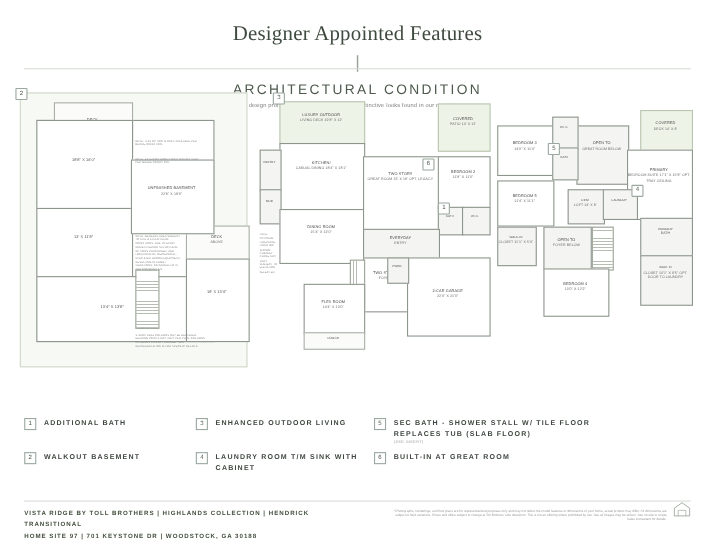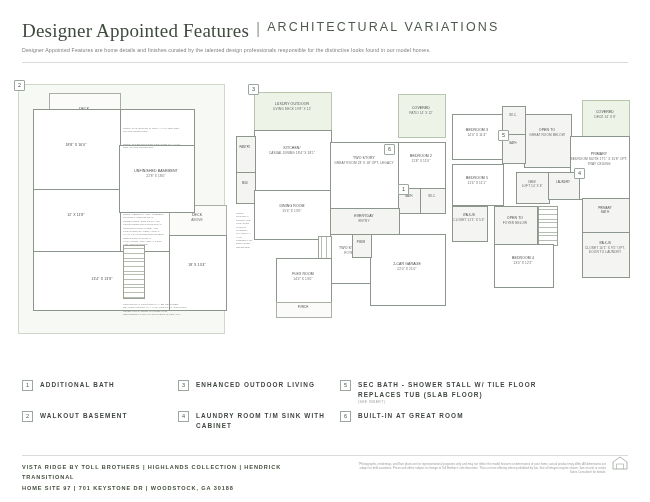--- a/index.html
+++ b/index.html
@@ -8,21 +8,21 @@
     background:#ffffff;
     font-family:"Liberation Sans", sans-serif;
     color:#3b3b3b;
     overflow:hidden;
     position:relative;
   }
   .page{position:relative;width:650px;height:502px;}
 
   
   .header{position:absolute;left:22px;top:20px;right:22px;}
-  .title-row{display:flex;align-items:flex-start;gap:7px;}
+  .title-row{display:flex;align-items:center;gap:7px;flex-direction:column;}
   .title-main{
     font-family:"Liberation Serif", serif;
     font-size:19px;color:#3f4a3f;letter-spacing:.2px;
   }
   .title-div{font-size:16px;color:#9aa39a;font-weight:300;}
   .title-sub{
     font-size:12.5px;letter-spacing:2.1px;color:#4e5a4e;
     font-family:"Liberation Sans", sans-serif;
   }
   .subtitle{
@@ -93,21 +93,21 @@
 </style>
 </head>
 <body>
 
 <div class="page">
 
   <div class="header">
     <div class="title-row">
       <span class="title-main">Designer Appointed Features</span>
       <span class="title-div">|</span>
-      <span class="title-sub">ARCHITECTURAL VARIATIONS</span>
+      <span class="title-sub">ARCHITECTURAL CONDITION</span>
     </div>
     <div class="subtitle">Designer Appointed Features are home details and finishes curated by the talented design professionals responsible for the distinctive looks found in our model homes.</div>
   </div>
   <div class="hr"></div>
 
   <div class="plans">
 
     <div class="basement-box">
       <div class="badge" style="left:-5px;top:-5px;">2</div>
 

